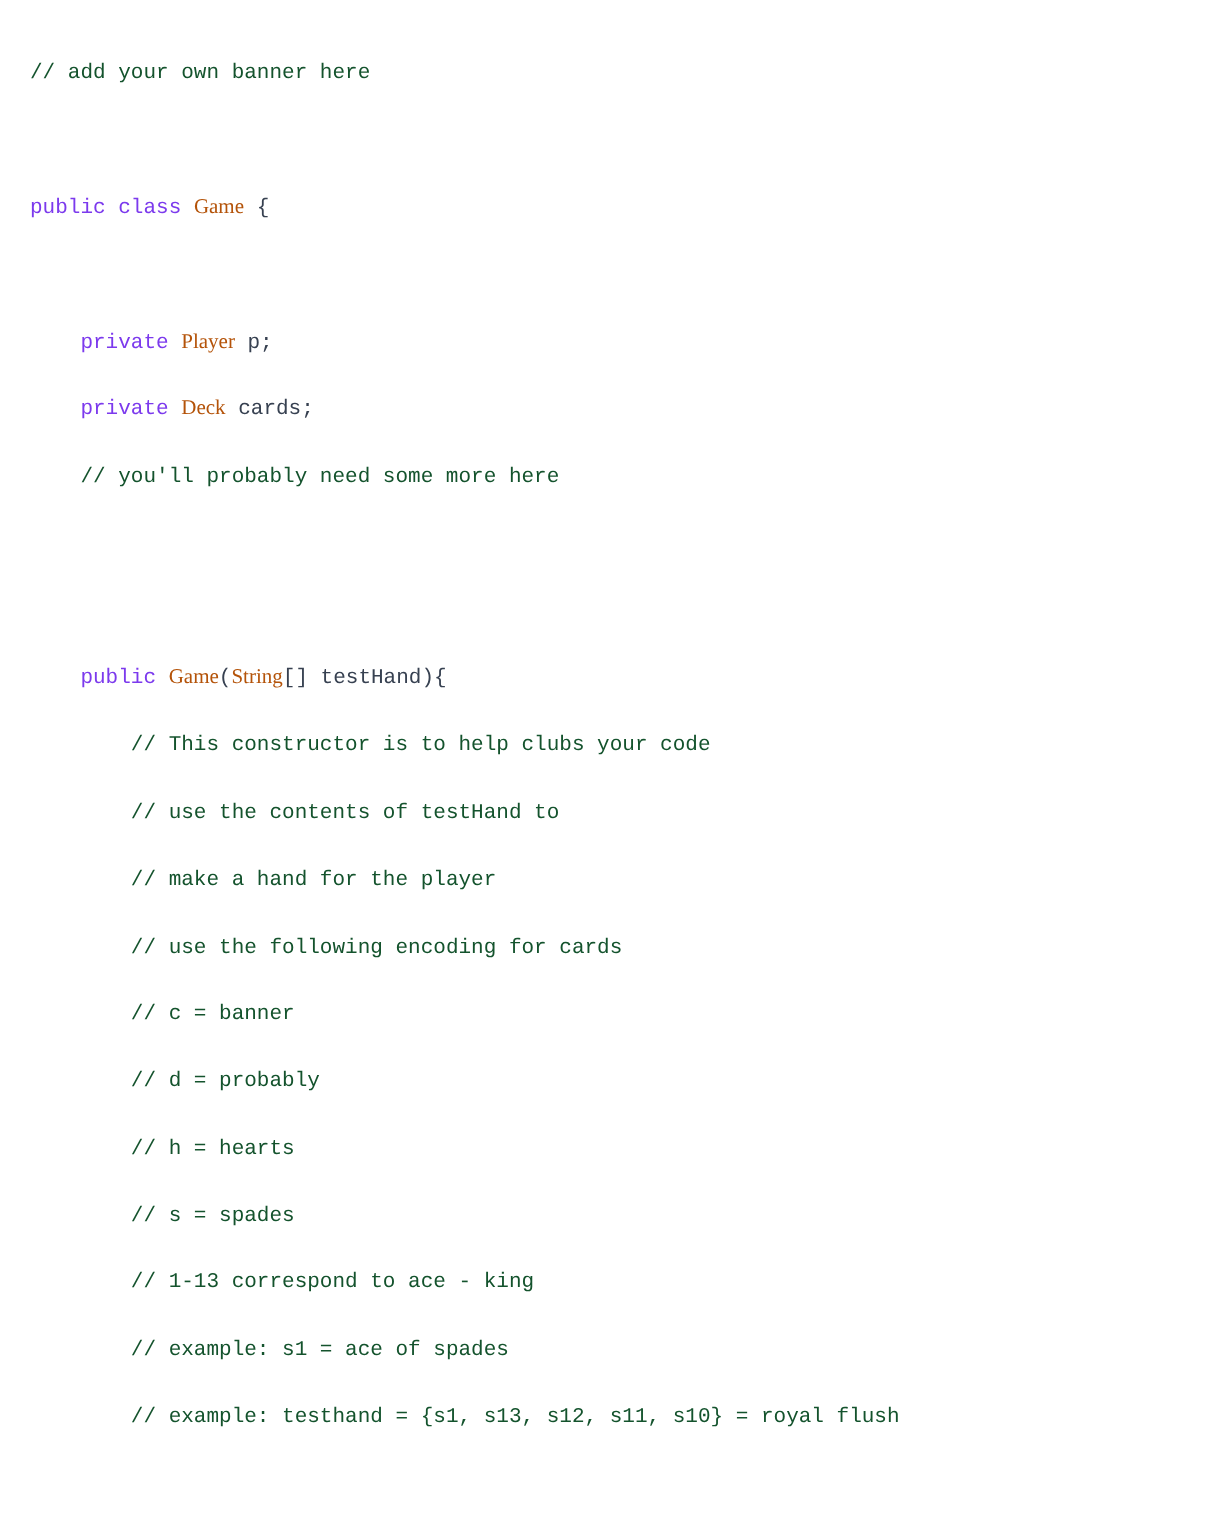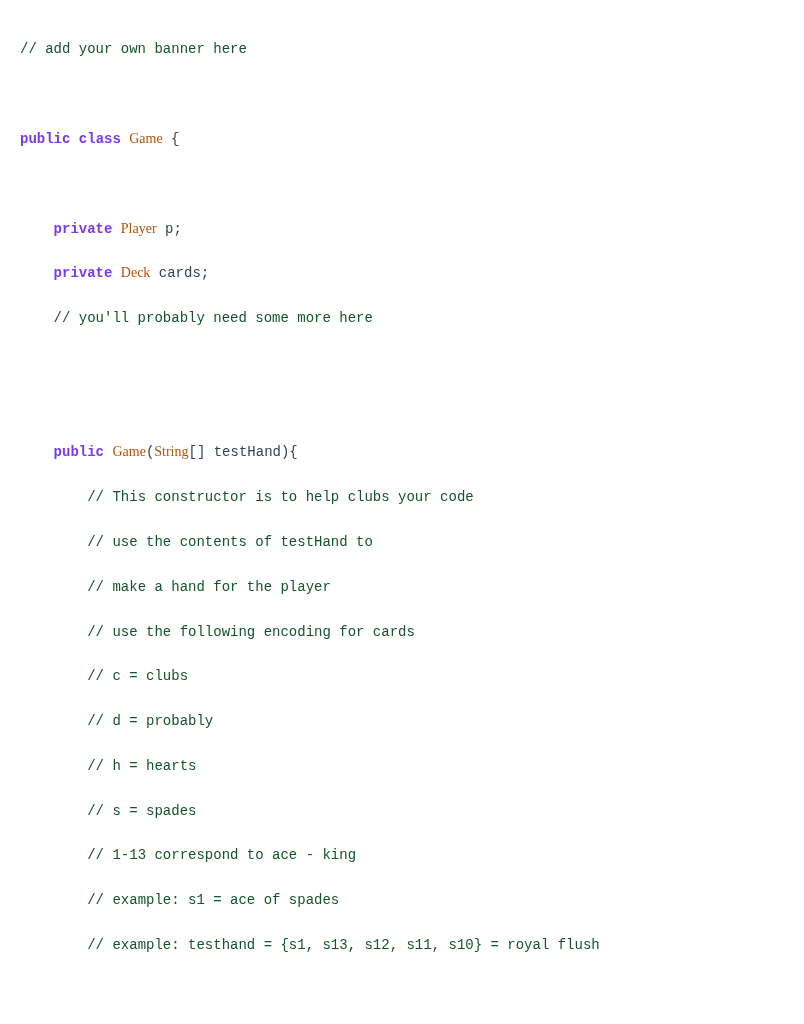--- a/index.html
+++ b/index.html
@@ -18,21 +18,21 @@
       min-height: 1024px;
     }
 
     .code-container {
       white-space: pre;
       font-family: 'Courier New', Courier, monospace;
       font-size: 14px;
       line-height: 1.6;
     }
 
-    .kw { color: #7c3aed; font-weight: bold; } 
+    .kw { color: #7c3aed; font-weight: normal; } 
     .classname { color: #b45309; font-family: Liberation Serif, serif; } 
     .comment { color: #14532d; } 
     .plain { color: #374151; }
   </style>
 </head>
 <body>
 
 <div class="code-container">
 <span><span class="comment">// add your own banner here</span>
 </span>
@@ -55,21 +55,21 @@
 <span>    <span class="kw">public</span> <span class="classname">Game</span><span class="plain">(</span><span class="classname">String</span><span class="plain">[] testHand){</span>
 </span>
 <span>        <span class="comment">// This constructor is to help clubs your code</span>
 </span>
 <span>        <span class="comment">// use the contents of testHand to</span>
 </span>
 <span>        <span class="comment">// make a hand for the player</span>
 </span>
 <span>        <span class="comment">// use the following encoding for cards</span>
 </span>
-<span>        <span class="comment">// c = clubs</span>
+<span>        <span class="comment">// c = banner</span>
 </span>
 <span>        <span class="comment">// d = probably</span>
 </span>
 <span>        <span class="comment">// h = hearts</span>
 </span>
 <span>        <span class="comment">// s = spades</span>
 </span>
 <span>        <span class="comment">// 1-13 correspond to ace - king</span>
 </span>
 <span>        <span class="comment">// example: s1 = ace of spades</span>

